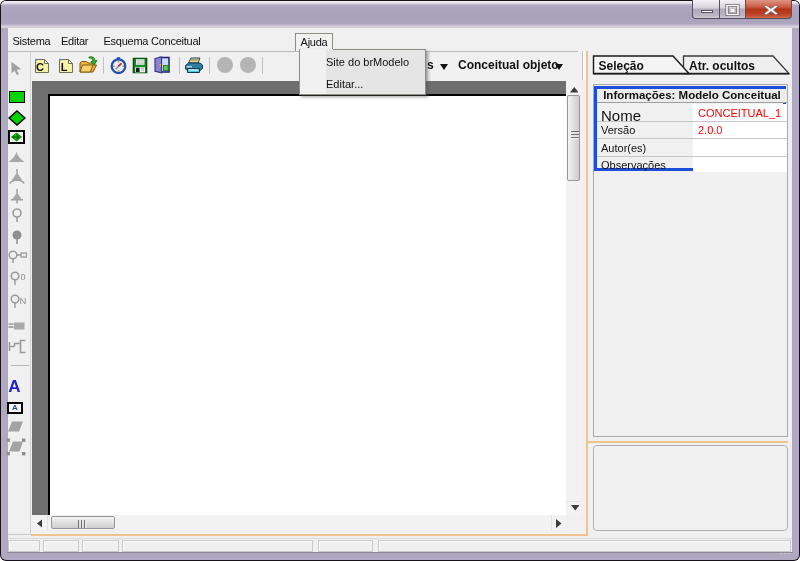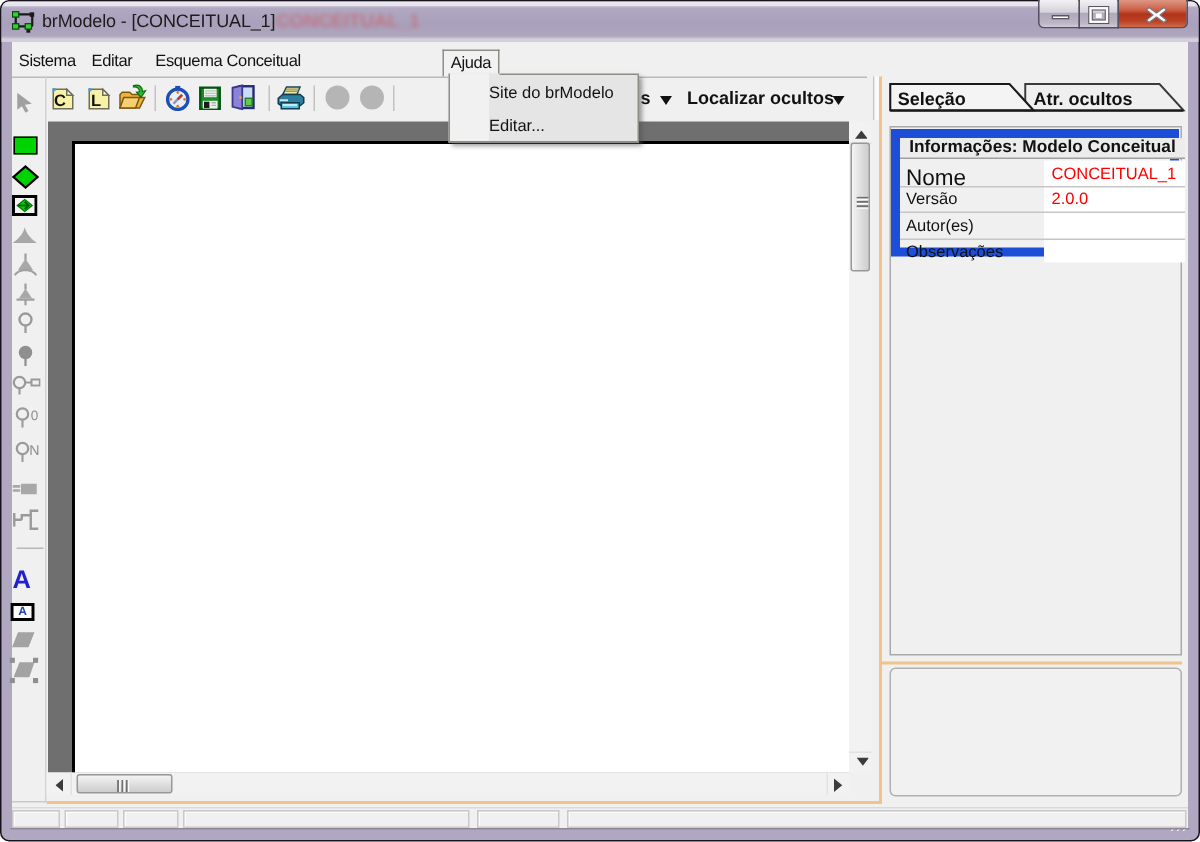--- a/index.html
+++ b/index.html
@@ -60,33 +60,20 @@
   #popup { position:absolute; left:299px; top:49px; width:127px; height:46px; background:#e5e5e5;
            border:1px solid #8e8e86; border-top:none; box-shadow:2px 2px 3px rgba(80,80,80,0.55); font-size:11px; color:#111; }
   #popup .topline { position:absolute; left:33px; top:0; width:92px; height:1px; background:#8e8e86; }
   #popup .gut { position:absolute; left:0; top:0; width:26px; height:45px; background:#f1f1f1; }
 </style>
 </head>
 <body>
 <div id="win">
   <div id="frame"></div>
   <div id="tbgrad"></div>
-  <div id="titlebar">
-    <div id="title-hl"></div>
-    <svg class="abs" style="left:8px;top:5px" width="17" height="16" viewBox="0 0 17 16">
-      <rect x="2.5" y="3.5" width="11" height="8" rx="1" fill="none" stroke="#1a1a1a" stroke-width="1.5"></rect>
-      <rect x="0.3" y="1.8" width="4.2" height="3.6" fill="#2ed32e" stroke="#0a420a" stroke-width="0.8"></rect>
-      <rect x="11.8" y="2.2" width="3" height="3" fill="#1a1a1a"></rect>
-      <rect x="0.3" y="9.8" width="4.2" height="3.6" fill="#2ed32e" stroke="#0a420a" stroke-width="0.8"></rect>
-      <rect x="8.8" y="9.8" width="4.2" height="3.6" fill="#2ed32e" stroke="#0a420a" stroke-width="0.8"></rect>
-      <rect x="9.6" y="13.6" width="2.6" height="2.2" fill="#1a1a1a"></rect>
-    </svg>
-    <div id="titletext">brModelo - [CONCEITUAL_1]</div>
-    <div id="ghost">CONCEITUAL_1</div>
-  </div>
   <div id="btns">
     <div class="wbtn" id="bmin"></div>
     <div class="wbtn" id="bmax"></div>
     <div class="wbtn" id="bclose"></div>
     <div class="abs" style="left:9px;top:10px;width:12px;height:3px;background:#fff;border:1px solid #5a5560"></div>
     <svg class="abs" style="left:33px;top:4px" width="15" height="12" viewBox="0 0 15 12">
       <rect x="2" y="1.5" width="11" height="9" fill="none" stroke="#5a5560" stroke-width="3"></rect>
       <rect x="2" y="1.5" width="11" height="9" fill="none" stroke="#fff" stroke-width="1.6"></rect>
       <rect x="5.5" y="5" width="4" height="3" fill="#fff"></rect>
     </svg>
@@ -162,21 +149,21 @@
         <path d="M2.5 10.8 h5.5" stroke="#c4e8f2" stroke-width="1.3"></path>
         <path d="M3.5 12.5 h12 v4 h-12 z" fill="#56c4de" stroke="#123a50" stroke-width="1"></path>
         <path d="M4.5 14 h9.5" stroke="#eafaff" stroke-width="1.1"></path>
       </svg>
       <div class="tsep" style="left:178px"></div>
       <div class="gcircle" style="left:186px"></div>
       <div class="gcircle" style="left:208.5px"></div>
       <div class="tsep" style="left:231px"></div>
       <div class="tbold" style="left:396px">s</div>
       <div class="tarrow" style="left:409px"></div>
-      <div class="tbold" style="left:427px">Localizar ocultos</div>
+      <div class="tbold" style="left:427px">Conceitual objeto</div>
       <div class="tarrow" style="left:524px"></div>
     </div>
     <div id="lbar">
 
       <svg class="abs" style="left:1.5px;top:10px" width="12" height="15" viewBox="0 0 12 15">
         <path d="M1.5 0.8 L11.2 8.2 L6.6 8.8 L9 13 L7 14.2 L4.6 9.8 L1.5 12.2 Z" fill="#a0a0a0"></path>
       </svg>
 
       <div class="abs" style="left:0.5px;top:40px;width:16px;height:12px;background:#00d400;border:1.5px solid #000"></div>
 
@@ -310,21 +297,21 @@
       <svg class="abs" style="left:0;top:0" width="204" height="30" viewBox="0 0 204 30">
         <polygon points="95.5,22.5 95.5,5 185,5 201,22.5" fill="#efefef" stroke="#3a3a3a" stroke-width="1.3"></polygon>
         <polygon points="5.5,22.5 5.5,5 85,5 101,22.5" fill="#f4f4f4" stroke="#1a1a1a" stroke-width="1.4"></polygon>
         <line x1="5.5" y1="22.8" x2="201" y2="22.8" stroke="#1a1a1a" stroke-width="1.3"></line>
       </svg>
       <div class="abs" style="left:10.5px;top:7.5px;font-size:12px;font-weight:bold;color:#111">Seleção</div>
       <div class="abs" style="left:101px;top:7.5px;font-size:12px;font-weight:bold;color:#111">Atr. ocultos</div>
 
       <div class="abs" style="left:4.5px;top:33px;width:195px;height:352.5px;border:1px solid #aaa;background:#f0f0f0"></div>
 
-      <div class="abs" style="left:6px;top:35px;width:192px;height:84.5px;border:6px solid #1d4ed8;background:#f0f0f0">
+      <div class="abs" style="left:6px;top:35px;width:192px;height:84.5px;border:3px solid #1d4ed8;background:#f0f0f0">
         <div class="abs" style="left:0;top:0;width:190px;height:13.5px;border-bottom:1px solid #9f9f9f;background:#ececec;text-align:center;font-size:11.5px;font-weight:bold;line-height:13.5px;color:#111">Informações: Modelo Conceitual</div>
         <div class="abs" style="left:96px;top:14.5px;width:94px;height:68px;background:#fff"></div>
         <div class="abs" style="left:0;top:31.5px;width:190px;height:1px;background:#c6c6c6"></div>
         <div class="abs" style="left:0;top:49px;width:190px;height:1px;background:#c6c6c6"></div>
         <div class="abs" style="left:0;top:66.5px;width:190px;height:1px;background:#c6c6c6"></div>
         <div class="abs" style="left:4px;top:17.5px;font-size:15px;color:#111">Nome</div>
         <div class="abs" style="left:4px;top:35px;font-size:11px;color:#111">Versão</div>
         <div class="abs" style="left:4px;top:52.5px;font-size:11px;color:#111">Autor(es)</div>
         <div class="abs" style="left:4px;top:70px;font-size:11px;color:#111">Observações</div>
         <div class="abs" style="left:101px;top:17.5px;font-size:11px;color:#f00">CONCEITUAL_1</div>

